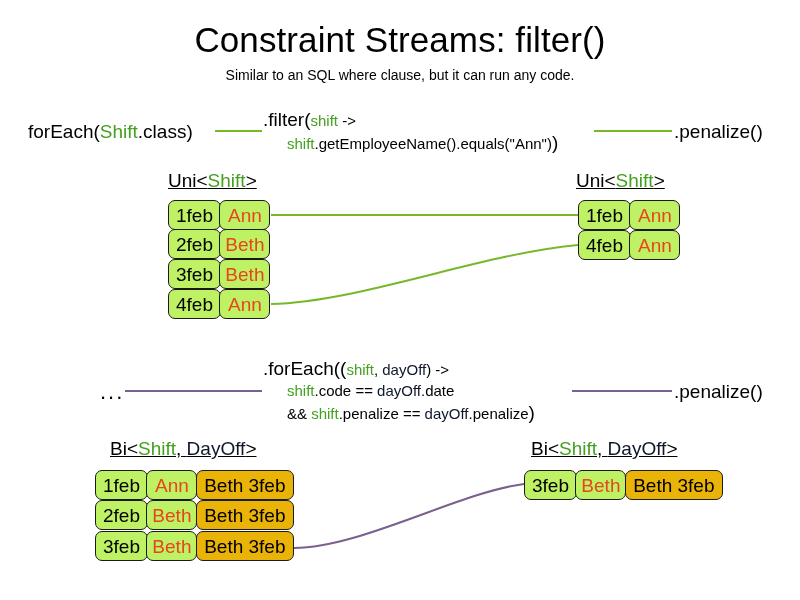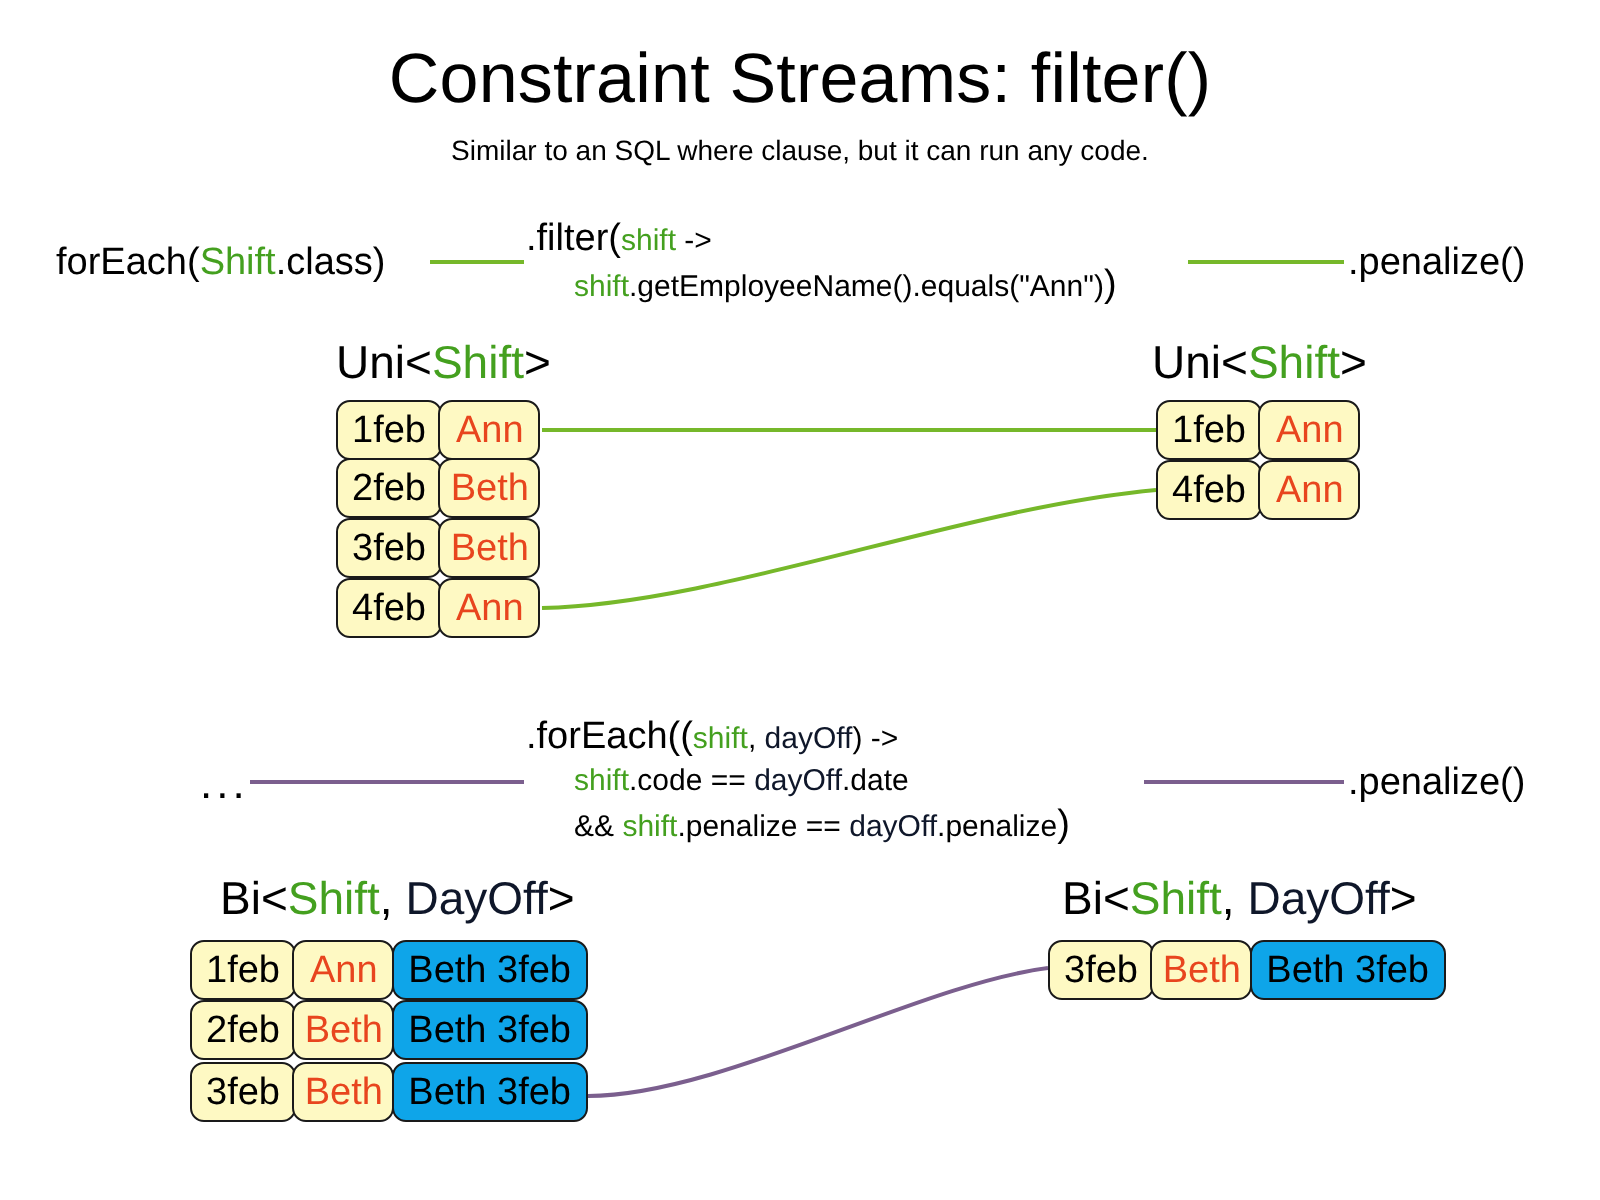--- a/index.html
+++ b/index.html
@@ -70,23 +70,24 @@
   .dots {
     position: absolute;
     font-size: 22px;
     line-height: 22px;
     letter-spacing: 2px;
   }
 
   
   .caption {
     position: absolute;
-    font-size: 23px;
+    font-size: 19px;
     line-height: 22px;
     white-space: nowrap;
+    text-decoration: underline;
   }
 
   
   .row {
     position: absolute;
     display: flex;
     align-items: stretch;
     height: 30px;
   }
   .cell {
@@ -95,22 +96,22 @@
     border-radius: 7px;
     display: flex;
     align-items: center;
     justify-content: center;
     font-size: 19px;
     line-height: 19px;
     padding: 0 5px;
     height: 30px;
     margin-right: -1.6px;
   }
-  .cell.green { background: #fef9c3; }
-  .cell.blue  { background: #0ea5e9; }
+  .cell.green { background: #bef264; }
+  .cell.blue  { background: #eab308; }
   .cell .date { color: #000000; }
   .cell .name { color: #e8451e; }
   .cell .pair { color: #000000; }
 </style>
 </head>
 <body>
 
 <div class="canvas">
 
   <svg id="wires" viewBox="0 0 800 600" width="800" height="600">

